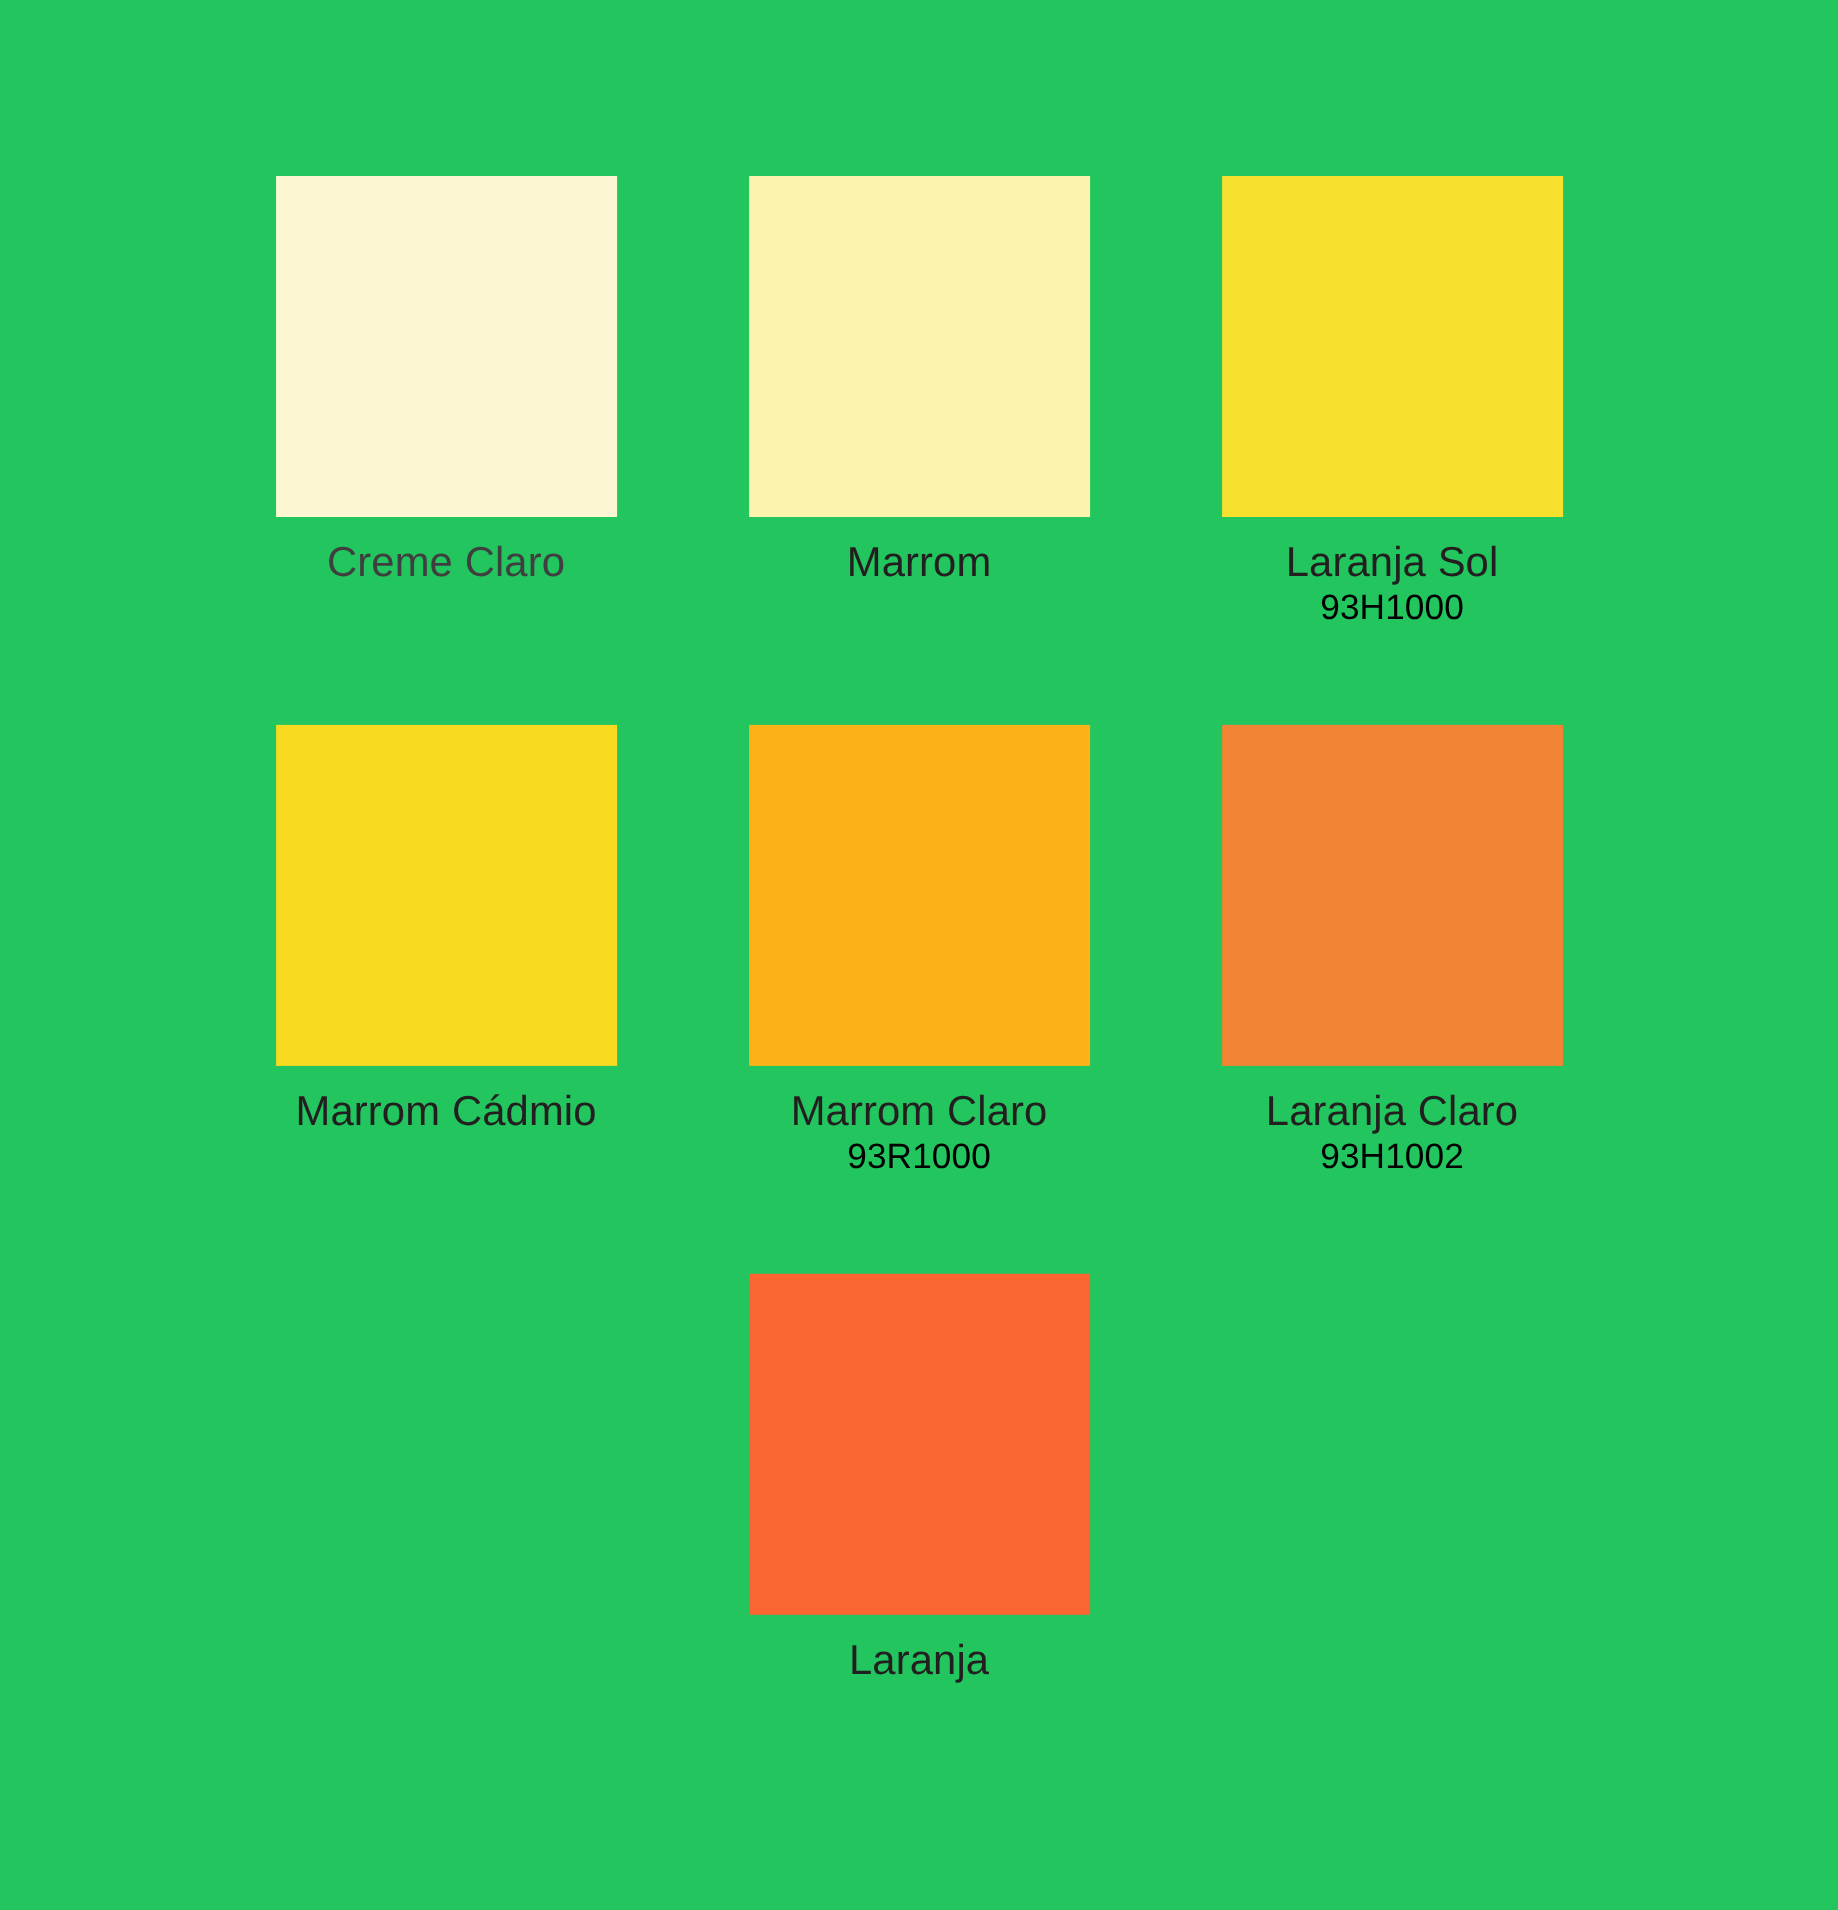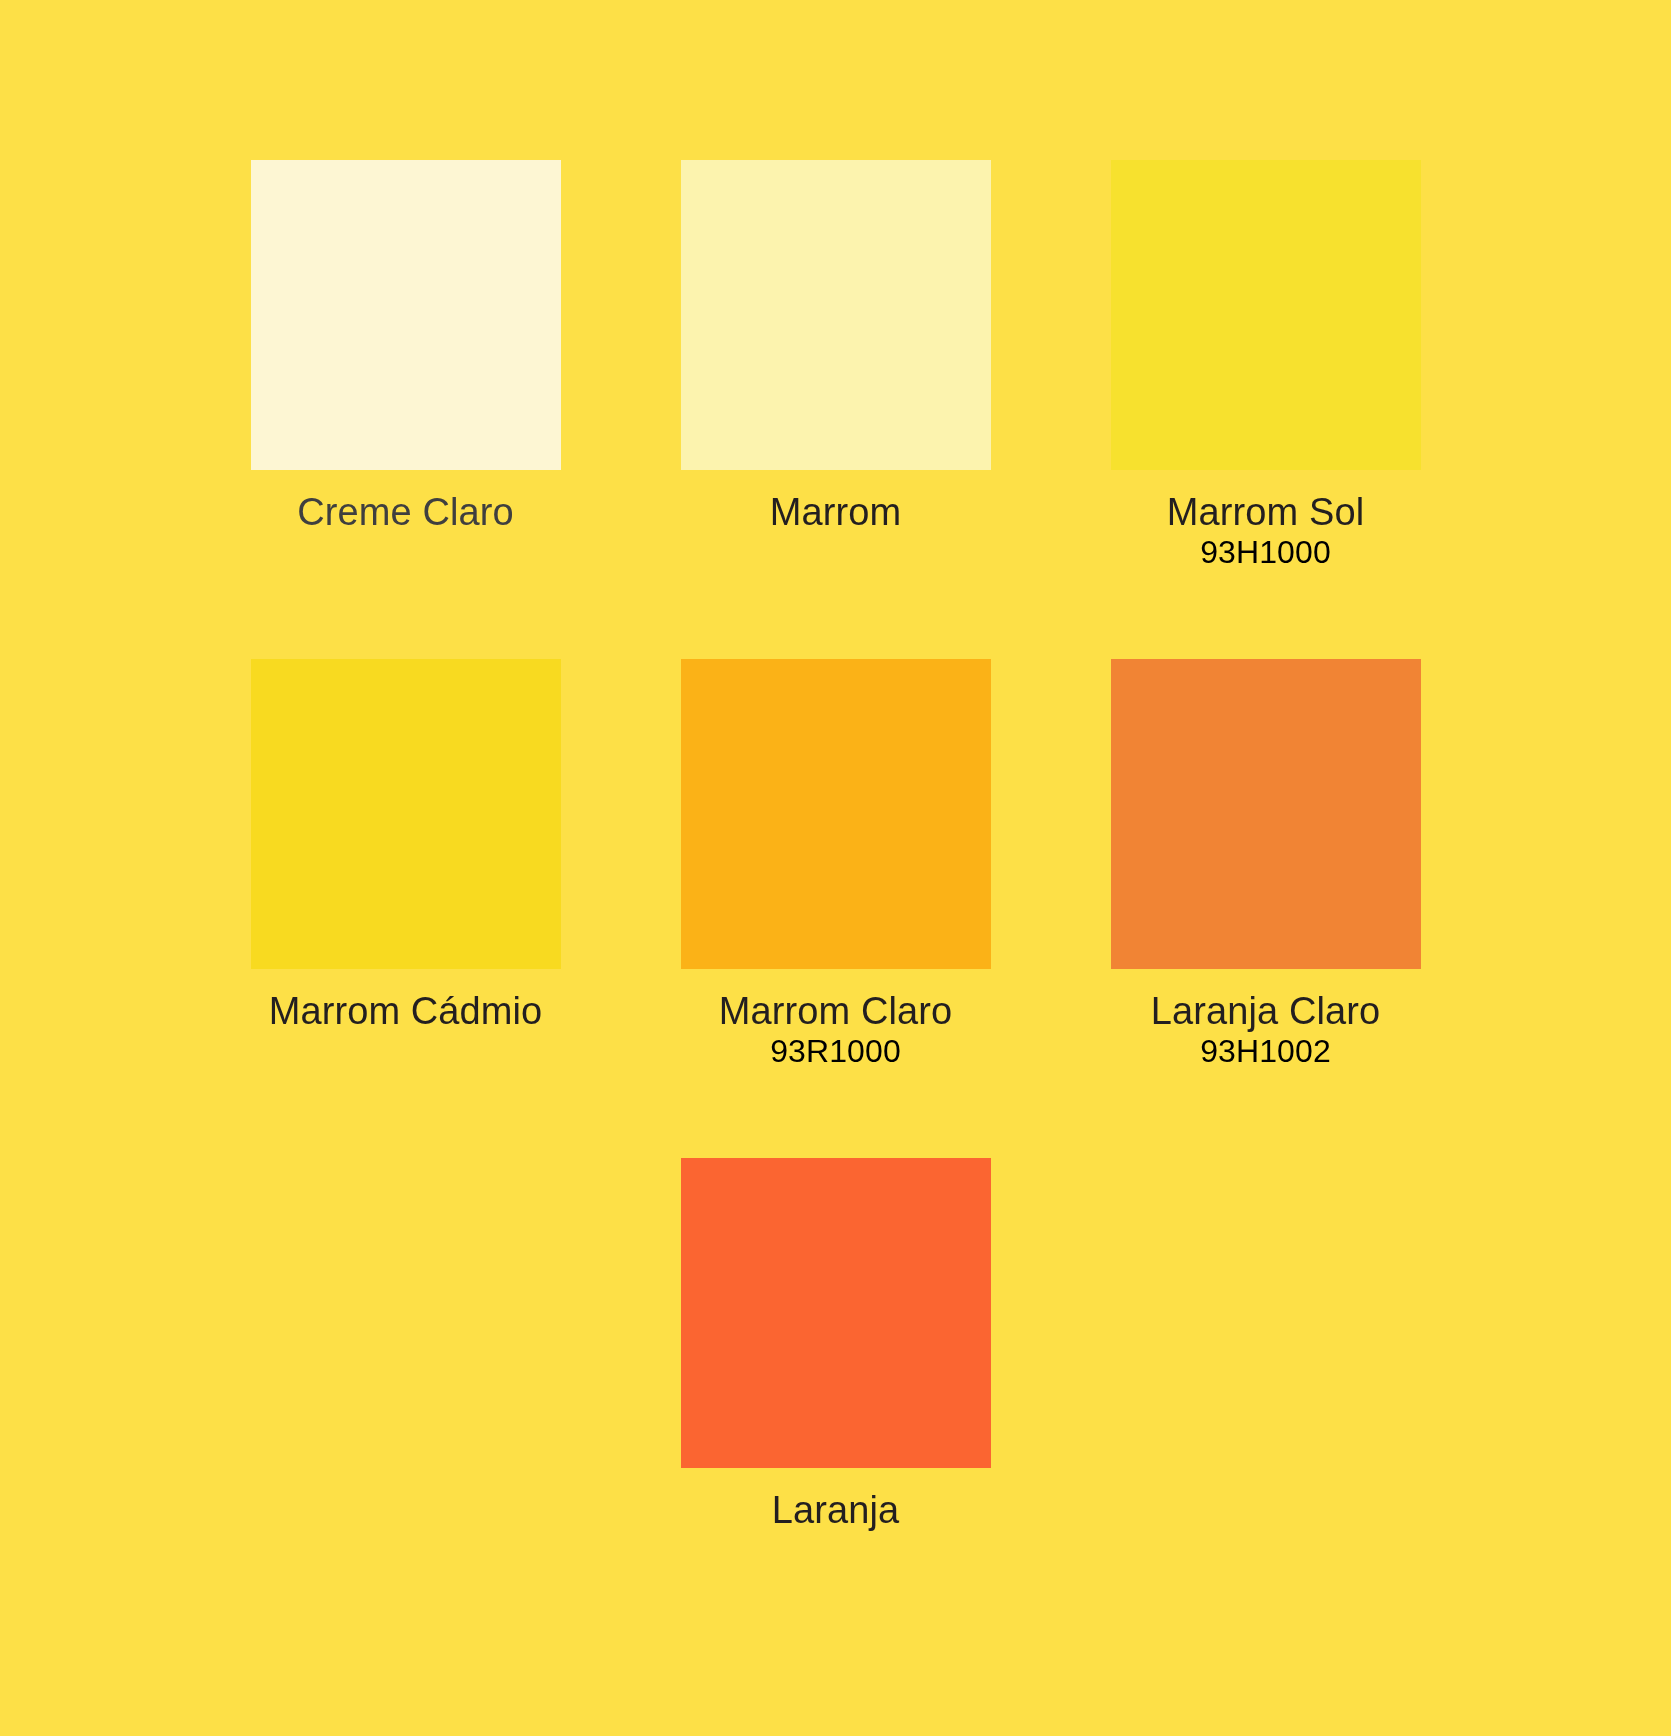--- a/index.html
+++ b/index.html
@@ -12,21 +12,21 @@
     width: 1671px;
     height: 1736px;
     font-family: "Liberation Sans", sans-serif;
     overflow: hidden;
   }
 
   .palette-sheet {
     position: relative;
     width: 1671px;
     height: 1736px;
-    background: #fde047;
+    background: #22c55e;
     padding: 12px;
   }
 
   .swatch-grid {
     position: absolute;
     left: 0;
     top: 0;
     width: 1671px;
     display: flex;
     flex-direction: column;
@@ -110,21 +110,21 @@
         <div class="swatch-chip" style="background-color: rgb(252, 243, 174);"></div>
         <div class="swatch-caption">
           <span class="swatch-name">Marrom</span>
 
         </div>
       </div>
 
       <div class="swatch-cell">
         <div class="swatch-chip" style="background-color: rgb(247, 225, 46);"></div>
         <div class="swatch-caption">
-          <span class="swatch-name">Marrom Sol</span>
+          <span class="swatch-name">Laranja Sol</span>
           <span class="swatch-code">93H1000</span>
         </div>
       </div>
 
     </div>
 
     <div class="swatch-row row-2">
 
       <div class="swatch-cell">
         <div class="swatch-chip" style="background-color: rgb(248, 218, 32);"></div>

